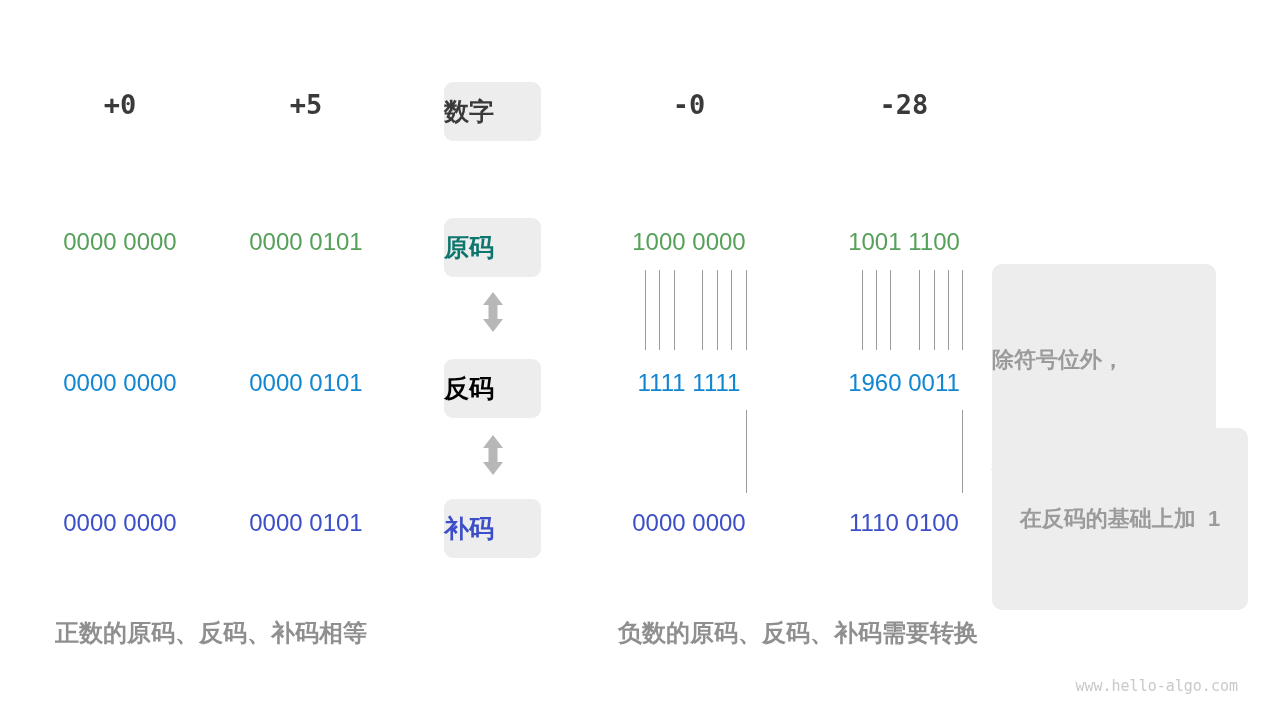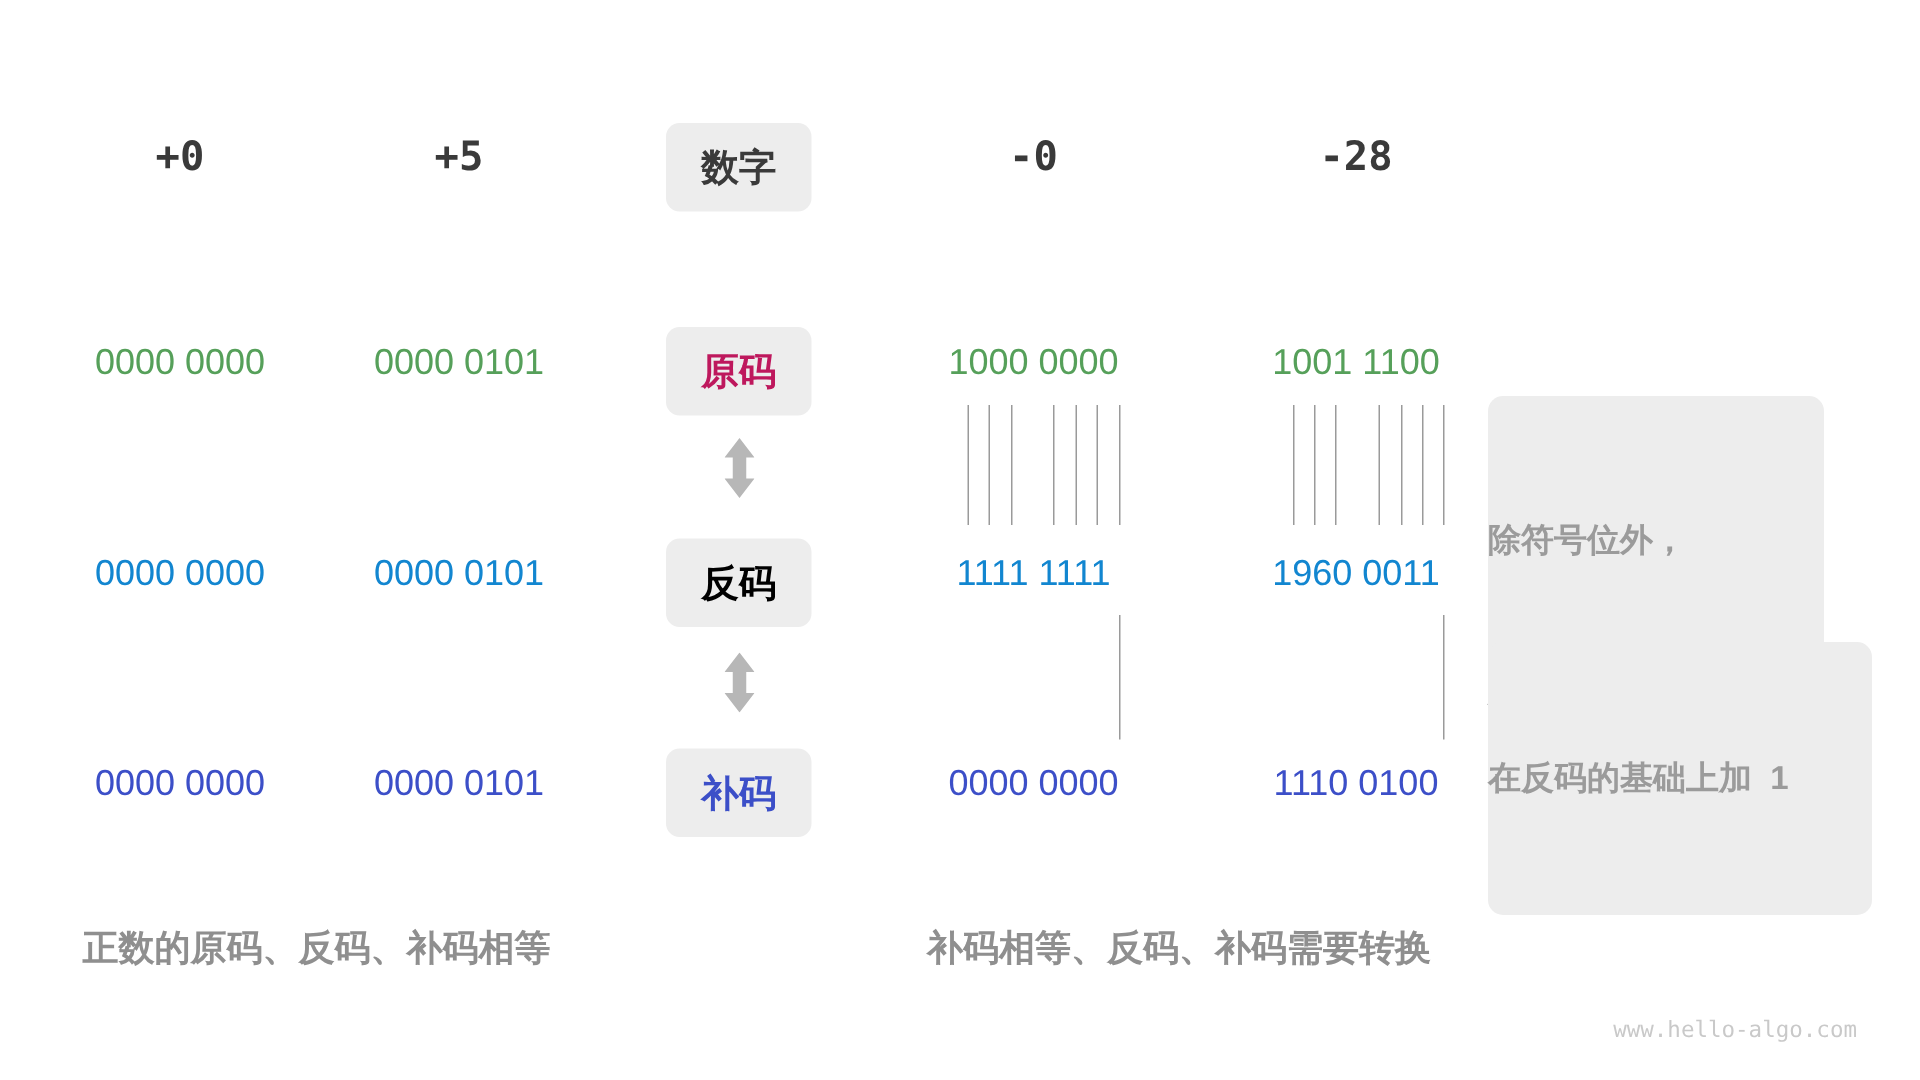--- a/index.html
+++ b/index.html
@@ -20,38 +20,38 @@
   }
   .c1{left:54px}.c2{left:240px}.c3{left:623px}.c4{left:838px}
   .r1{top:228px}.r2{top:369px}.r3{top:509px}
   .row-orig{color:#56a05a}
   .row-ones{color:#1286d0}
   .row-twos{color:#3c4fc8}
   
   .tag{
     position:absolute; left:444px; width:97px; height:59px;
     background:#ededed; border-radius:9px;
-    display:flex; align-items:center; justify-content:center;
+    display:flex; align-items:center; 
     font-size:25px; font-weight:bold; color:#3a3a3a;
   }
-  .tag-orig{color:#be185d}
+  .tag-orig{color:#0f766e}
   .tag-ones{color:#000000}
   .tag-twos{color:#3c4fc8}
   
   .vline{position:absolute; width:1px; background:#9a9a9a;}
   
   .arrow{position:absolute; left:483px; width:20px; height:40px;}
   
   .note{
     position:absolute; left:992px; background:#ededed; border-radius:10px;
     color:#9b9b9b; font-weight:bold; font-size:22px; line-height:34px;
     padding:11px 0; box-sizing:border-box; white-space:pre;
   }
   .note1{top:264px; width:224px;}
-  .note2{top:428px; width:256px; padding-top:6px; padding-bottom:6px;}
+  .note2{top:428px; width:256px; padding-top:6px; padding-bottom:6px;text-align:center;}
   
   .caption{
     position:absolute; top:620px; height:26px; line-height:26px;
     font-size:24px; font-weight:bold; color:#8f8f8f; white-space:pre;
   }
   .caption-left{left:55px}
   .caption-right{left:618px}
   .watermark{
     position:absolute; right:42px; top:677px; font-size:15px;
     font-family:"DejaVu Sans Mono","Liberation Mono",monospace; color:#c9c9c9;
@@ -124,17 +124,17 @@
 
   <div class="cell r3 c1 row-twos">0000 0000</div>
   <div class="cell r3 c2 row-twos">0000 0101</div>
   <div class="tag tag-twos" style="top:499px">
     <span>补码</span>
   </div>
   <div class="cell r3 c3 row-twos">0000 0000</div>
   <div class="cell r3 c4 row-twos">1110 0100</div>
 
   <div class="caption caption-left">正数的原码、反码、补码相等</div>
-  <div class="caption caption-right">补码相等、反码、补码需要转换</div>
+  <div class="caption caption-right">负数的原码、反码、补码需要转换</div>
 
   <div class="watermark">www.hello-algo.com</div>
 
 </div>
 
 </body></html>

